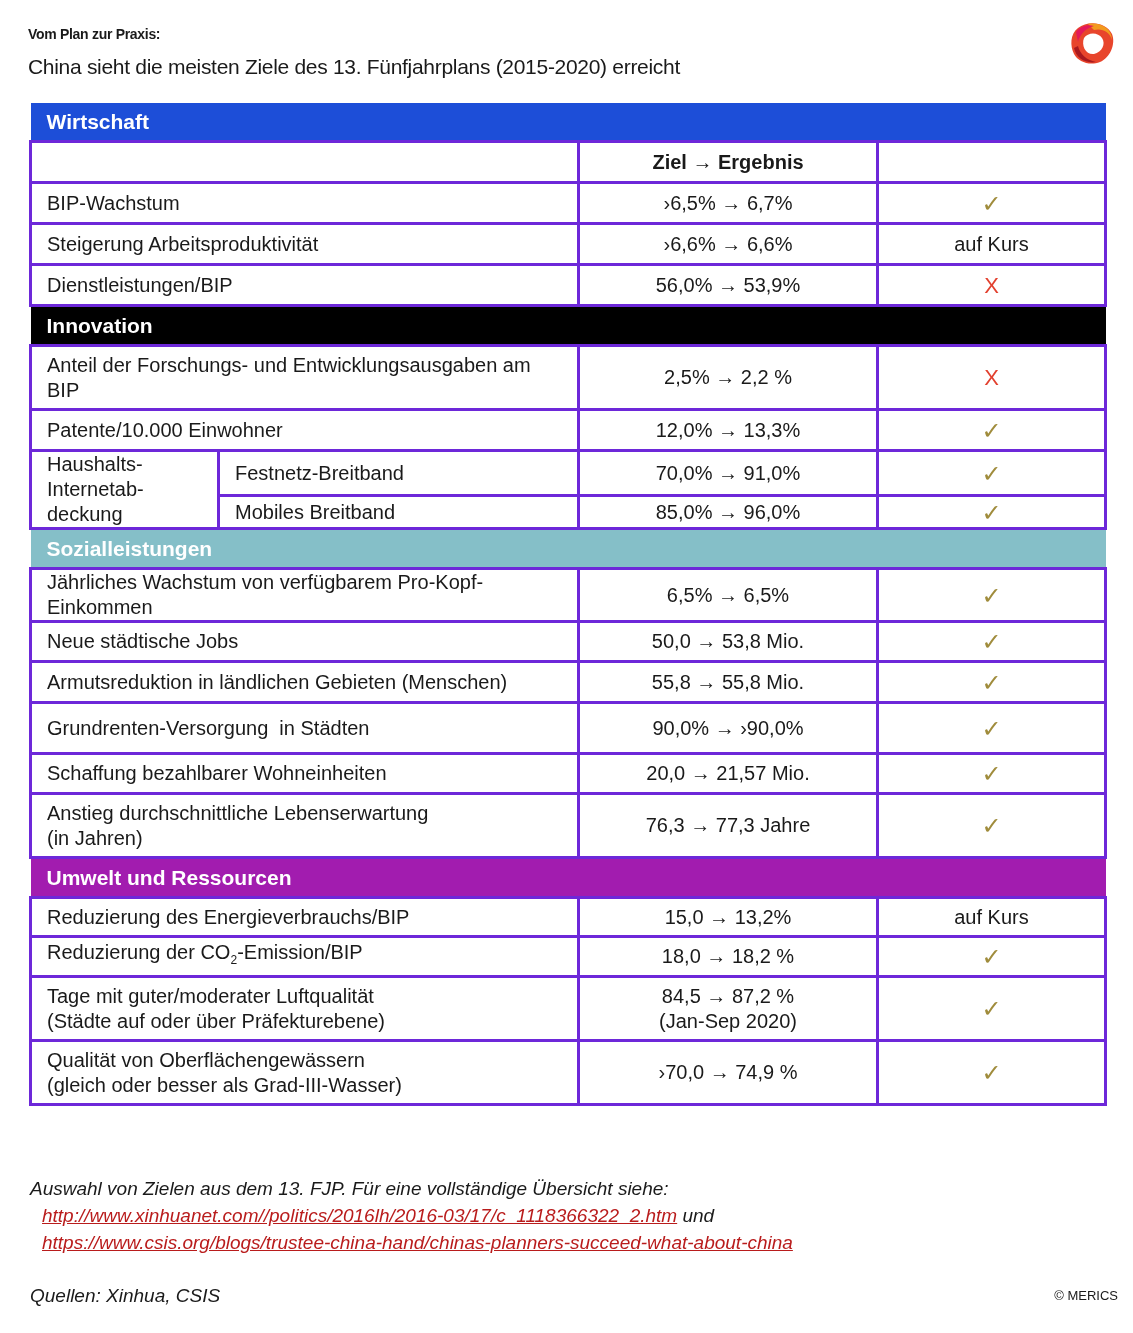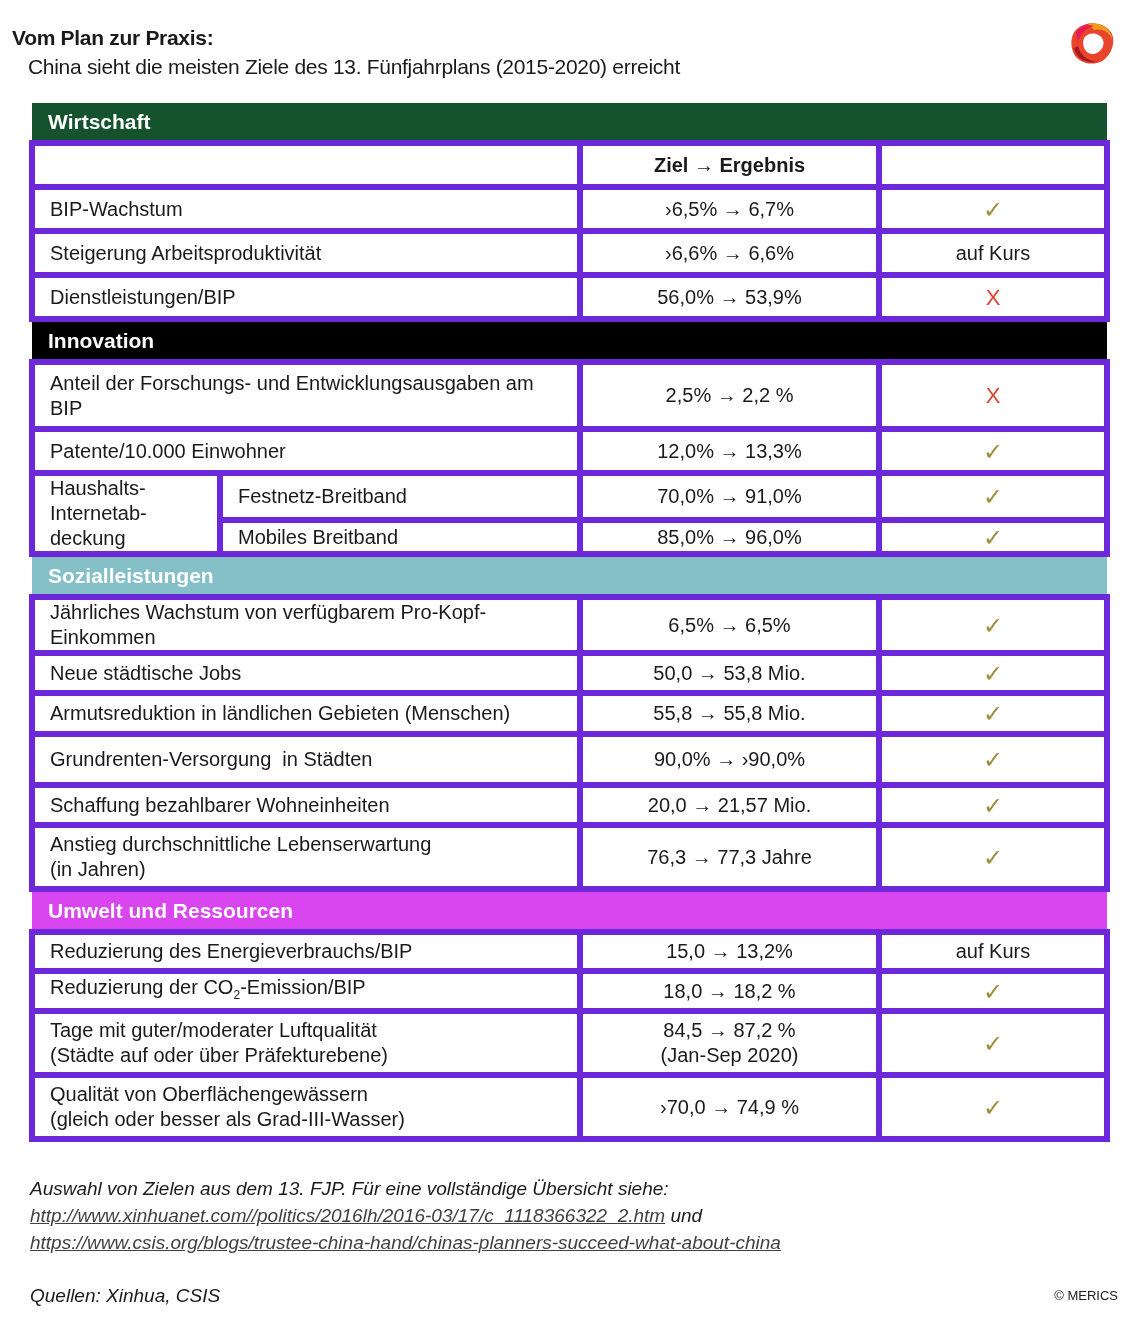--- a/index.html
+++ b/index.html
@@ -1,30 +1,30 @@
 <!DOCTYPE html>
 <html><head>
 <meta charset="utf-8">
 <style>
   html, body { margin:0; padding:0; background:#ffffff; }
   body { width:1133px; height:1333px; position:relative; font-family:"Liberation Sans", sans-serif; color:#1a1a1a; overflow:hidden; }
-  .title { position:absolute; left:12px; top:26px; font-size:21px; font-weight:bold; letter-spacing:-0.3px; }
+  .title { position:absolute; left:28px; top:26px; font-size:14px; font-weight:bold; letter-spacing:-0.3px; }
   .subtitle { position:absolute; left:28px; top:55px; font-size:21px; letter-spacing:-0.3px; }
   .logo { position:absolute; left:1064px; top:18px; width:52px; height:52px; }
   table { position:absolute; left:29px; top:103px; width:1075px; border-collapse:collapse; table-layout:fixed; font-size:20px; }
-  td { border:6px solid #6d28d9; padding:0 15px; vertical-align:middle; line-height:25px; }
+  td { border:3px solid #6d28d9; padding:0 15px; vertical-align:middle; line-height:25px; }
   td.c { text-align:center; }
   tr.sec td { color:#ffffff; font-weight:bold; height:37px; border:none; padding-left:16px; font-size:21px; }
   tr.r1 td { height:38px; }
   tr.r2 td { height:61px; }
   .check { color:#a08c3c; font-size:24px; }
   .cross { color:#e2412f; font-size:22px; }
   .hdr { font-weight:bold; }
   .footer { position:absolute; left:30px; font-size:19px;font-style:italic; }
-  .footer a { color:#404040; text-decoration:underline; }
+  .footer a { color:#b91c1c; text-decoration:underline;margin-left:12px; }
   .copy { position:absolute; right:15px; top:1288px; font-size:13px; }
 </style>
 </head>
 <body>
 
 <div class="title">Vom Plan zur Praxis:</div>
 <div class="subtitle">China sieht die meisten Ziele des 13. Fünfjahrplans (2015-2020) erreicht</div>
 <svg class="logo" viewBox="0 0 52 52">
   <path d="M14 10 C24 2 42 4 48 16 C52 26 46 40 36 44 C26 48 14 44 10 36 C6 28 6 16 14 10 Z" fill="#e8452c"></path>
   <path d="M24 6 C36 4 48 10 48 22 C46 14 38 10 30 12 Z" fill="#f29a1e"></path>
@@ -36,21 +36,21 @@
 <table>
   <colgroup>
       <col style="width:188px">
       <col style="width:360px">
       <col style="width:299px">
       <col style="width:228px">
     </colgroup>
   <tbody>
 
     <tr class="sec">
-      <td colspan="4" style="background:#14532d">Wirtschaft</td>
+      <td colspan="4" style="background:#1d4ed8">Wirtschaft</td>
     </tr>
     <tr class="r1">
       <td colspan="2"></td>
       <td class="c hdr">Ziel → Ergebnis</td>
       <td></td>
     </tr>
     <tr class="r1">
       <td colspan="2">BIP-Wachstum</td>
       <td class="c">›6,5% → 6,7%</td>
       <td class="c check">✓</td>
@@ -129,21 +129,21 @@
     <tr style="height:64px">
       <td colspan="2">
         <div>Anstieg durchschnittliche Lebenserwartung</div>
         <div>(in Jahren)</div>
       </td>
       <td class="c">76,3 → 77,3 Jahre</td>
       <td class="c check">✓</td>
     </tr>
 
     <tr class="sec">
-      <td colspan="4" style="background:#d946ef">Umwelt und Ressourcen</td>
+      <td colspan="4" style="background:#a21caf">Umwelt und Ressourcen</td>
     </tr>
     <tr style="height:39px">
       <td colspan="2">Reduzierung des Energieverbrauchs/BIP</td>
       <td class="c">15,0 → 13,2%</td>
       <td class="c">auf Kurs</td>
     </tr>
     <tr style="height:40px">
       <td colspan="2"><span>Reduzierung der CO</span><sub style="font-size:12px">2</sub><span>-Emission/BIP</span></td>
       <td class="c">18,0 → 18,2 %</td>
       <td class="c check">✓</td>

